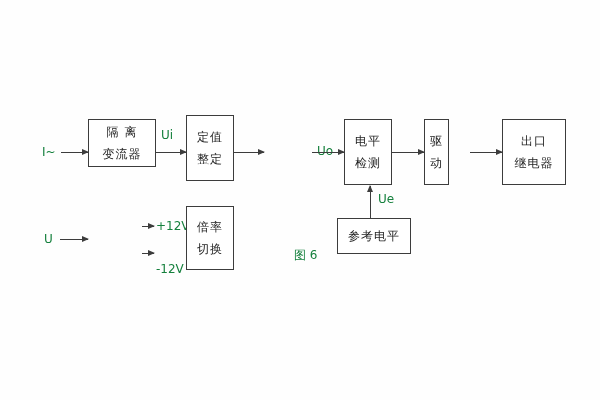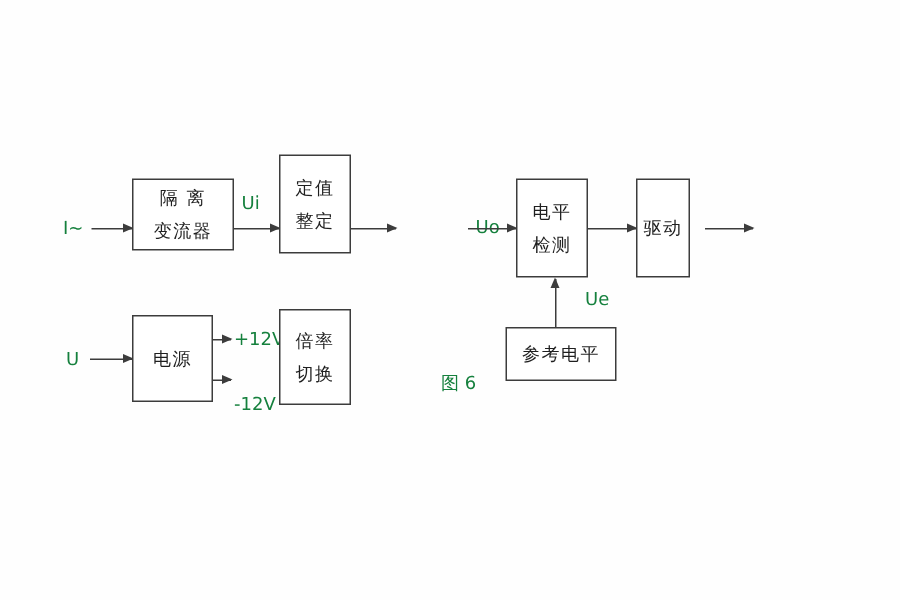--- a/index.html
+++ b/index.html
@@ -59,65 +59,66 @@
   <div class="arrow-h" style="left:61px;top:152px;width:27px"></div>
 
   <div class="box" style="left:88px;top:119px;width:68px;height:48px">
     <span>隔 离</span>
     <span>变流器</span>
   </div>
 
   <span class="sig" style="left:161px;top:128px">Ui</span>
   <div class="arrow-h" style="left:156px;top:152px;width:30px"></div>
 
-  <div class="box" style="left:186px;top:103px;width:48px;height:66px">
+  <div class="box" style="left:186px;top:115px;width:48px;height:66px">
     <span>定值</span>
     <span>整定</span>
   </div>
 
   <div class="arrow-h" style="left:234px;top:152px;width:30px"></div>
 
 
   <span class="sig" style="left:317px;top:144px">Uo</span>
   <div class="arrow-h" style="left:312px;top:152px;width:32px"></div>
 
   <div class="box" style="left:344px;top:119px;width:48px;height:66px">
     <span>电平</span>
     <span>检测</span>
   </div>
 
   <div class="arrow-h" style="left:392px;top:152px;width:32px"></div>
 
-  <div class="box" style="left:424px;top:119px;width:36px;height:66px">
+  <div class="box" style="left:424px;top:119px;width:25px;height:66px">
     <span>驱动</span>
   </div>
 
   <div class="arrow-h" style="left:470px;top:152px;width:32px"></div>
 
+  <div class="box" style="left:502px;top:119px;width:64px;height:66px">
+    <span>出口</span>
+    <span>继电器</span>
+  </div>
 
   <span class="sig" style="left:44px;top:232px">U</span>
   <div class="arrow-h" style="left:60px;top:239px;width:28px"></div>
 
-  <div class="box" style="left:88px;top:210px;width:54px;height:58px">
-    <span>电源</span>
-  </div>
 
   <div class="arrow-h" style="left:142px;top:226px;width:12px"></div>
   <span class="sig" style="left:156px;top:219px">+12V</span>
 
   <div class="arrow-h" style="left:142px;top:253px;width:12px"></div>
   <span class="sig" style="left:156px;top:262px">-12V</span>
 
   <div class="box" style="left:186px;top:206px;width:48px;height:64px">
     <span>倍率</span>
     <span>切换</span>
   </div>
 
   <div class="box" style="left:337px;top:218px;width:74px;height:36px">
     <span>参考电平</span>
   </div>
 
   <div class="arrow-v-up" style="left:370px;top:186px;height:32px"></div>
-  <span class="sig" style="left:390px;top:192px">Ue</span>
+  <span class="sig" style="left:378px;top:192px">Ue</span>
 
   <span class="sig" style="left:294px;top:248px">图 6</span>
 
 </div>
 
 </body></html>

